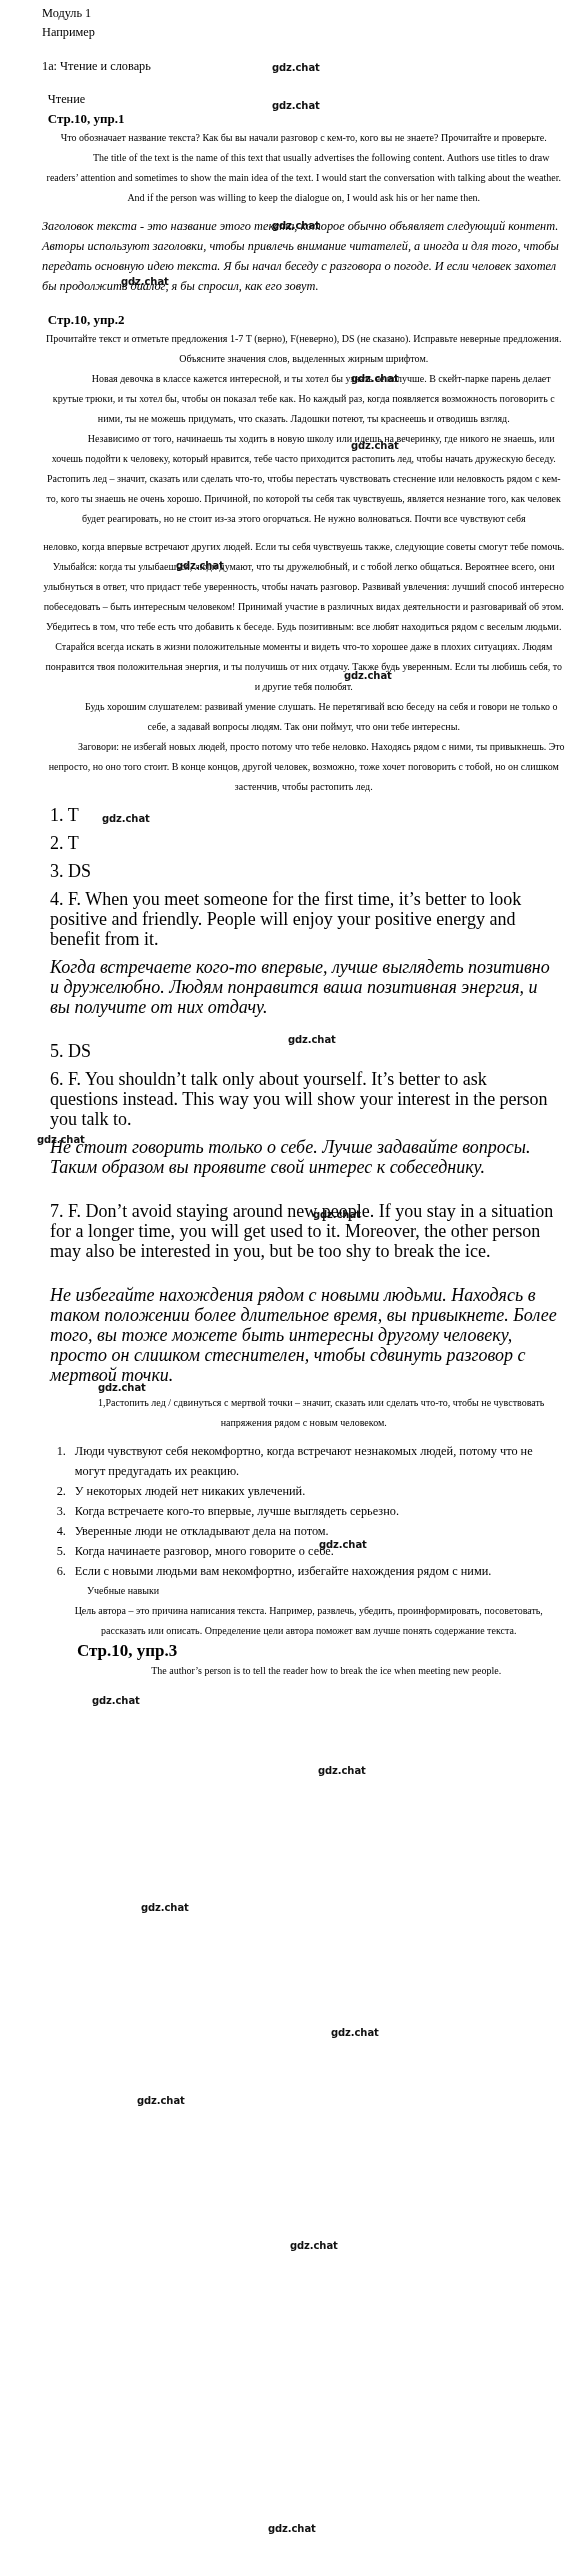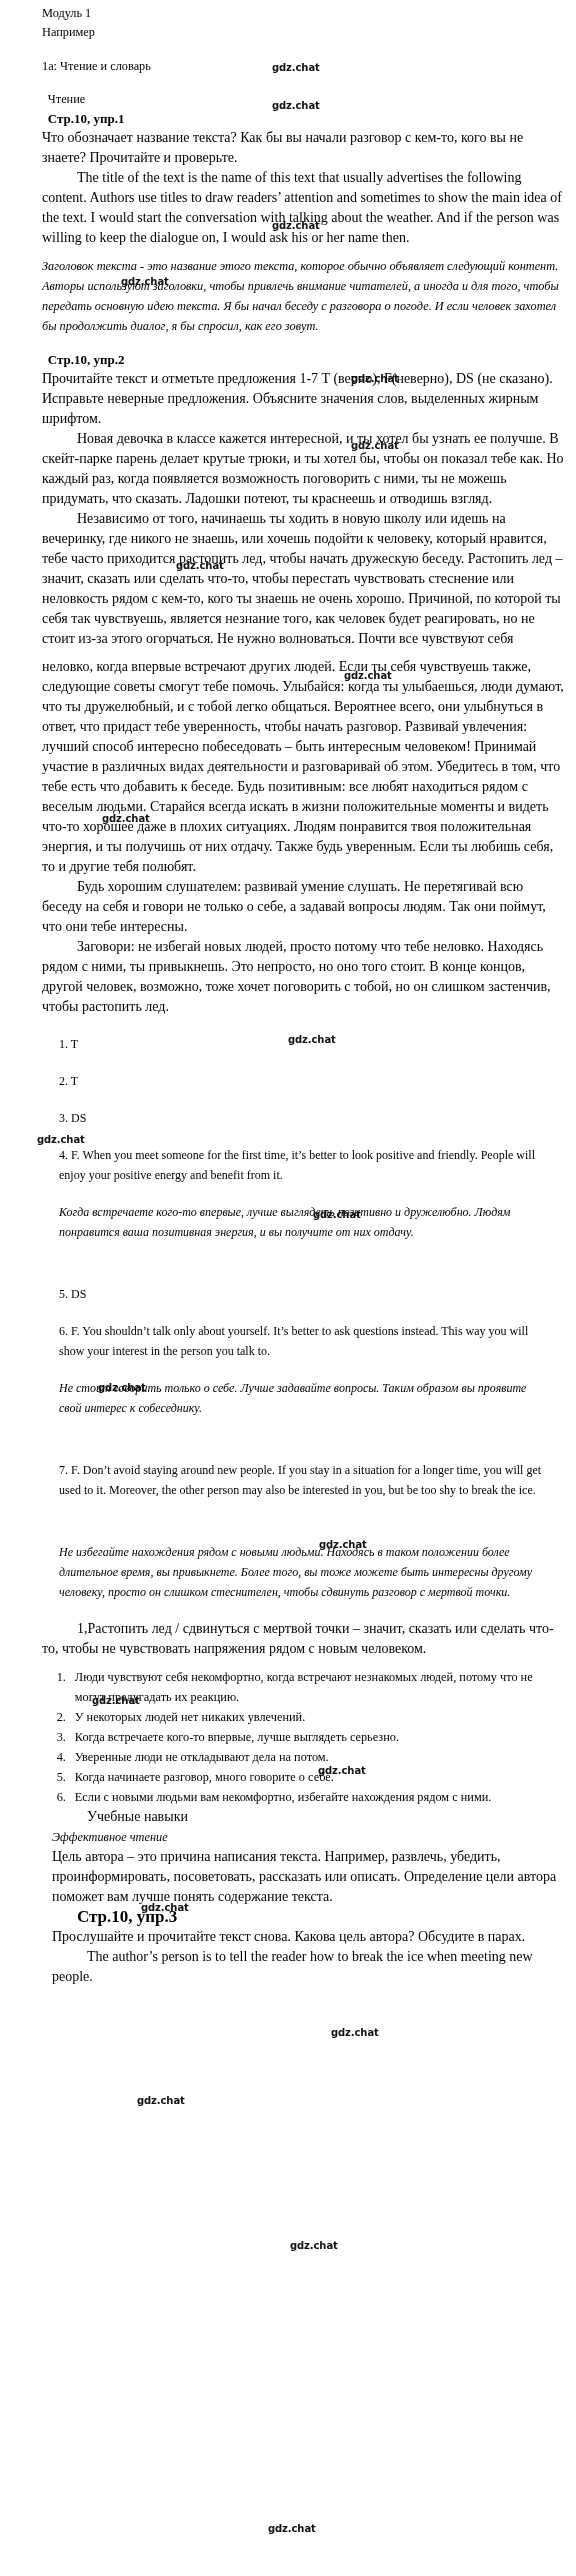--- a/index.html
+++ b/index.html
@@ -39,51 +39,51 @@
     padding-left: 5.8px;
   }
   .exnum {
     font-size: 13px;
     font-weight: bold;
     line-height: 19px;
     margin: 0;
     padding-left: 5.8px;
   }
   p.para {
-    font-size: 14px;
-    line-height: 20px;
-    margin: 0;
-    text-align: left;
+    font-size: 10px;
+    line-height: 20px;
+    margin: 0;
+    text-align: center;
     text-indent: 0;
   }
   p.para.ind { text-indent: 35px; }
   p.ital {
     font-size: 12.3px;
     line-height: 20px;
     margin: 0;
     font-style: italic;
     font-family: "Liberation Serif", "DejaVu Serif", serif;
   }
   .answers p {
-    font-size: 12px;
-    line-height: 20px;
-    margin: 17px;
+    font-size: 18px;
+    line-height: 20px;
+    margin: 8px;
   }
   ol.numlist {
     margin: 0;
     padding-left: 27px;
     font-size: 12.3px;
     line-height: 20px;
   }
   ol.numlist > li {
     margin: 0;
     padding-left: 5.8px;
   }
   .sk-head {
-    font-size: 14px;
+    font-size: 10px;
     line-height: 20px;
     margin: 0;
     padding-left: 45px;
   }
   .sk-sub {
     font-size: 12.3px;
     line-height: 20px;
     margin: 0;
     font-style: italic;
     padding-left: 10px;
@@ -189,26 +189,24 @@
     <ol class="numlist">
       <li>Люди чувствуют себя некомфортно, когда встречают незнакомых людей, потому что не могут предугадать их реакцию.</li>
       <li>У некоторых людей нет никаких увлечений.</li>
       <li>Когда встречаете кого-то впервые, лучше выглядеть серьезно.</li>
       <li>Уверенные люди не откладывают дела на потом.</li>
       <li>Когда начинаете разговор, много говорите о себе.</li>
       <li>Если с новыми людьми вам некомфортно, избегайте нахождения рядом с ними.</li>
     </ol>
 
     <div class="sk-head">Учебные навыки</div>
-    <div class="sk-sub">Эффективное чтение</div>
     <div class="ind-block">
       <p class="para">Цель автора – это причина написания текста. Например, развлечь, убедить, проинформировать, посоветовать, рассказать или описать. Определение цели автора поможет вам лучше понять содержание текста.</p>
     </div>
 
     <div class="ex-head">Стр.10, упр.3</div>
     <div class="ind-block">
-      <p class="para">Прослушайте и прочитайте текст снова. Какова цель автора? Обсудите в парах.</p>
       <p class="para ind">The author’s person is to tell the reader how to break the ice when meeting new people.</p>
     </div>
 
   </div>
 </div>
 
 
 </body></html>

